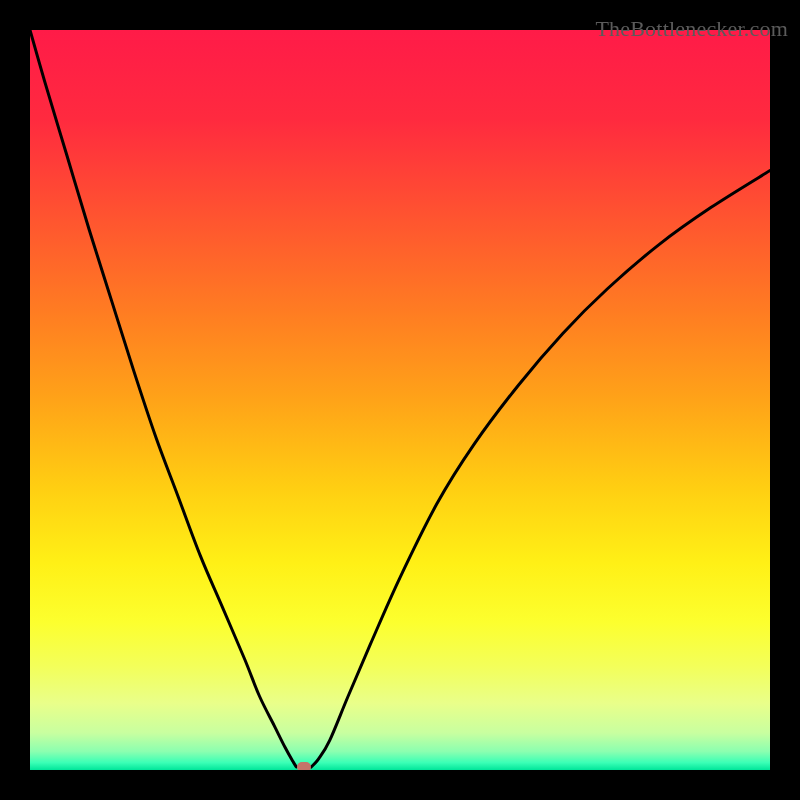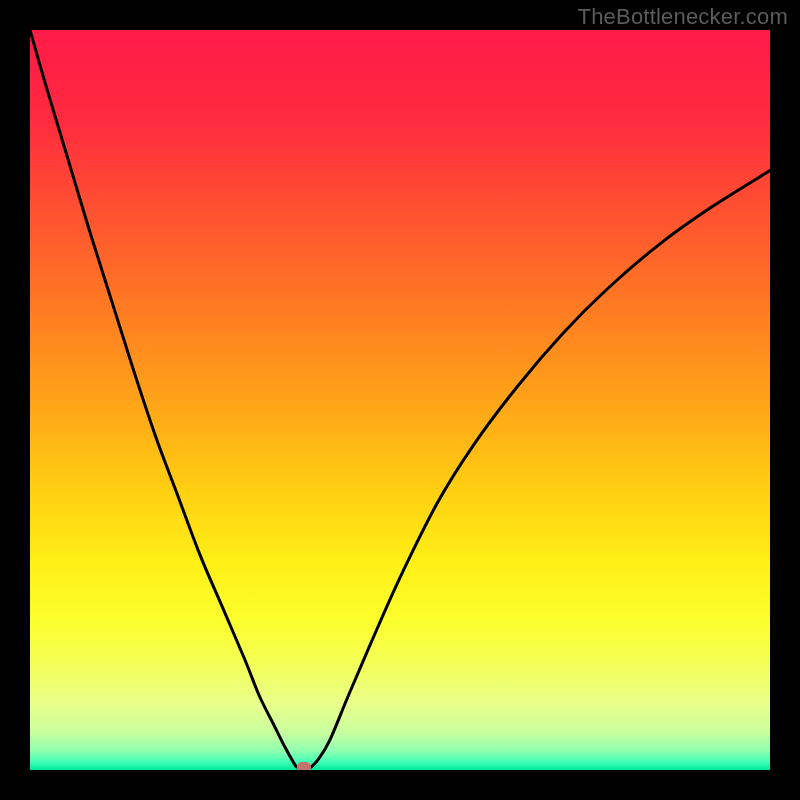--- a/index.html
+++ b/index.html
@@ -11,28 +11,29 @@
     overflow: hidden;
     font-family: Arial, Helvetica, sans-serif;
   }
   .stage {
     position: relative;
     width: 800px;
     height: 800px;
   }
   .watermark {
     position: absolute;
-    top: 4px;
+    top: 16px;
     right: 12px;
     color: #5b5b5b;
     font-size: 22px;
     font-weight: 400;
     letter-spacing: 0.2px;
     z-index: 5;
     user-select: none;
+    font-family: Liberation Serif, serif;
   }
   .plot-area {
     position: absolute;
     left: 30px;
     top: 30px;
     width: 740px;
     height: 740px;
     overflow: hidden;
   }
   .gradient-bg {

